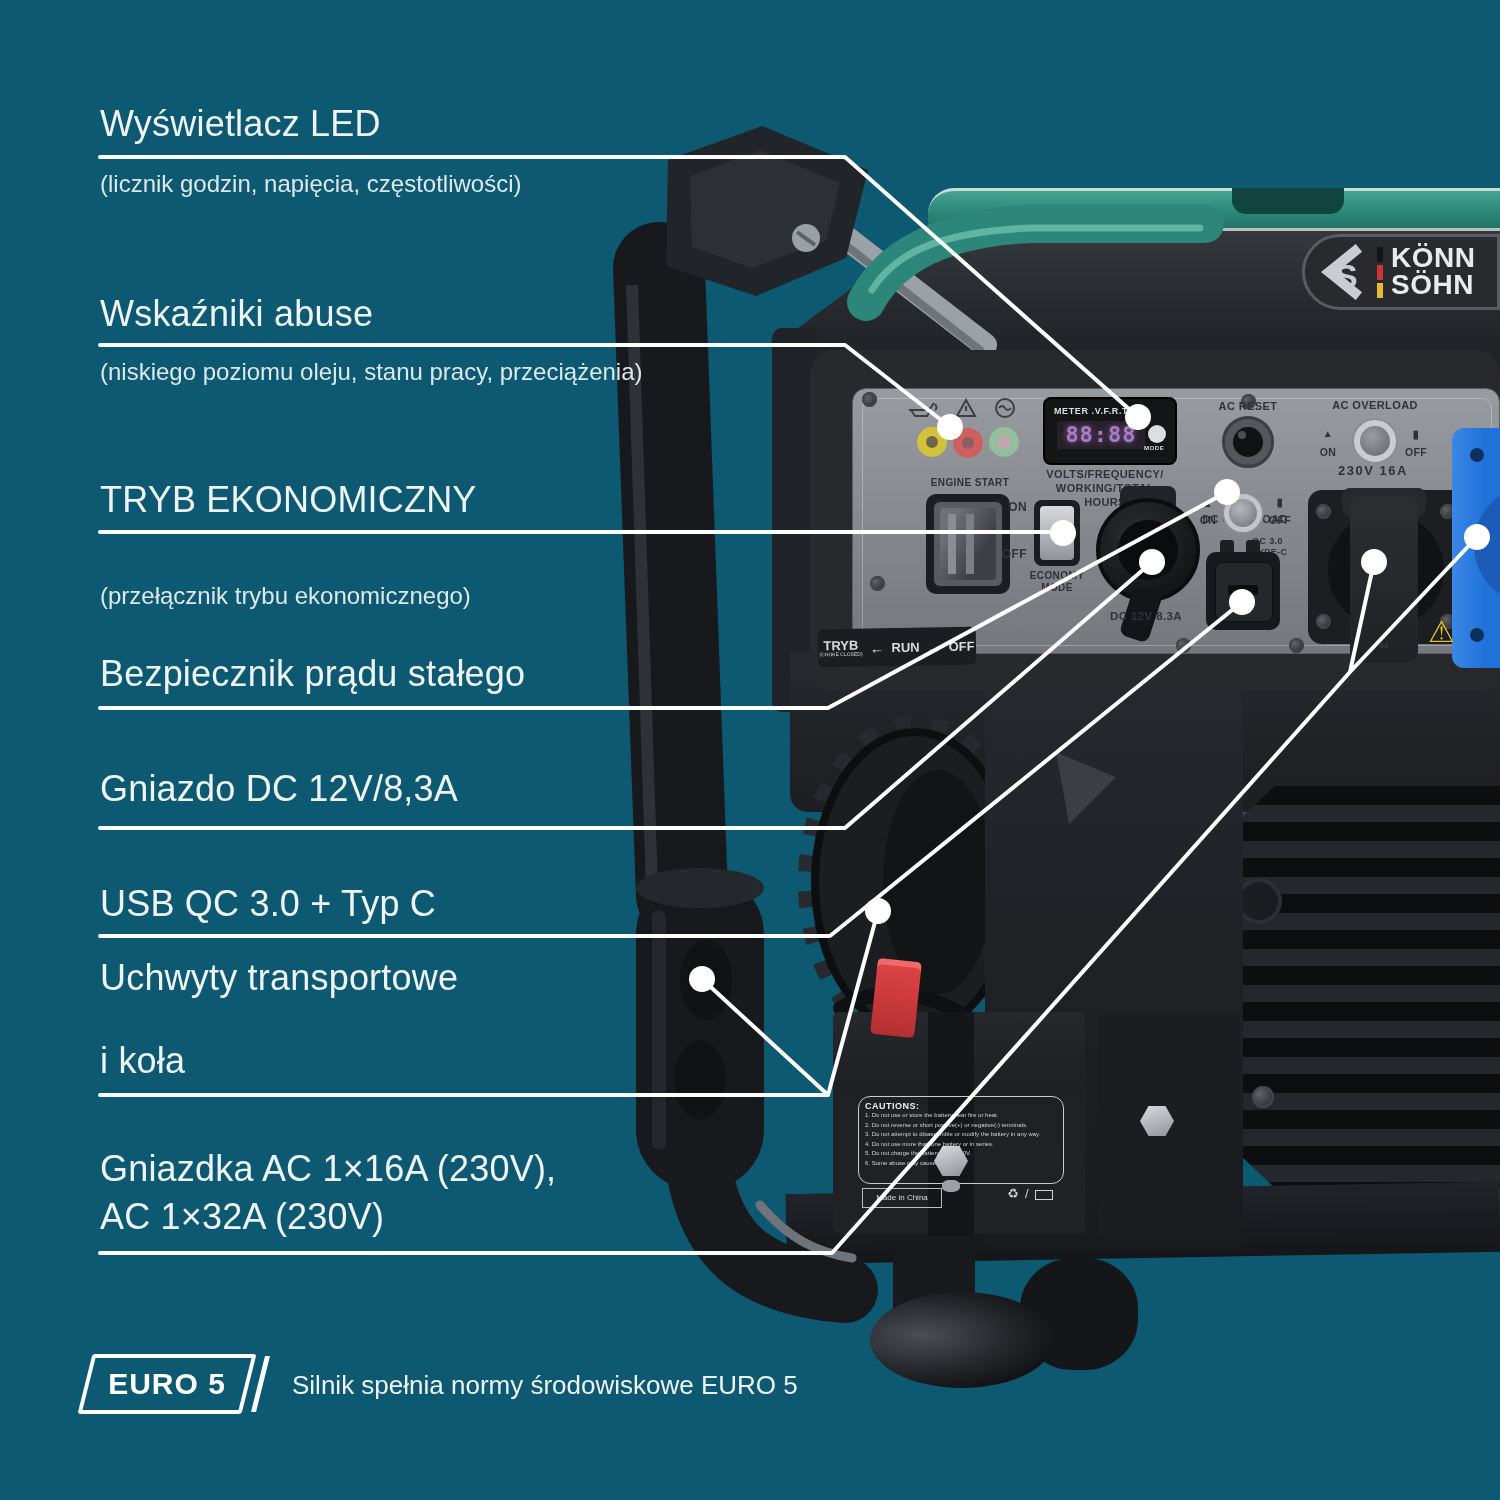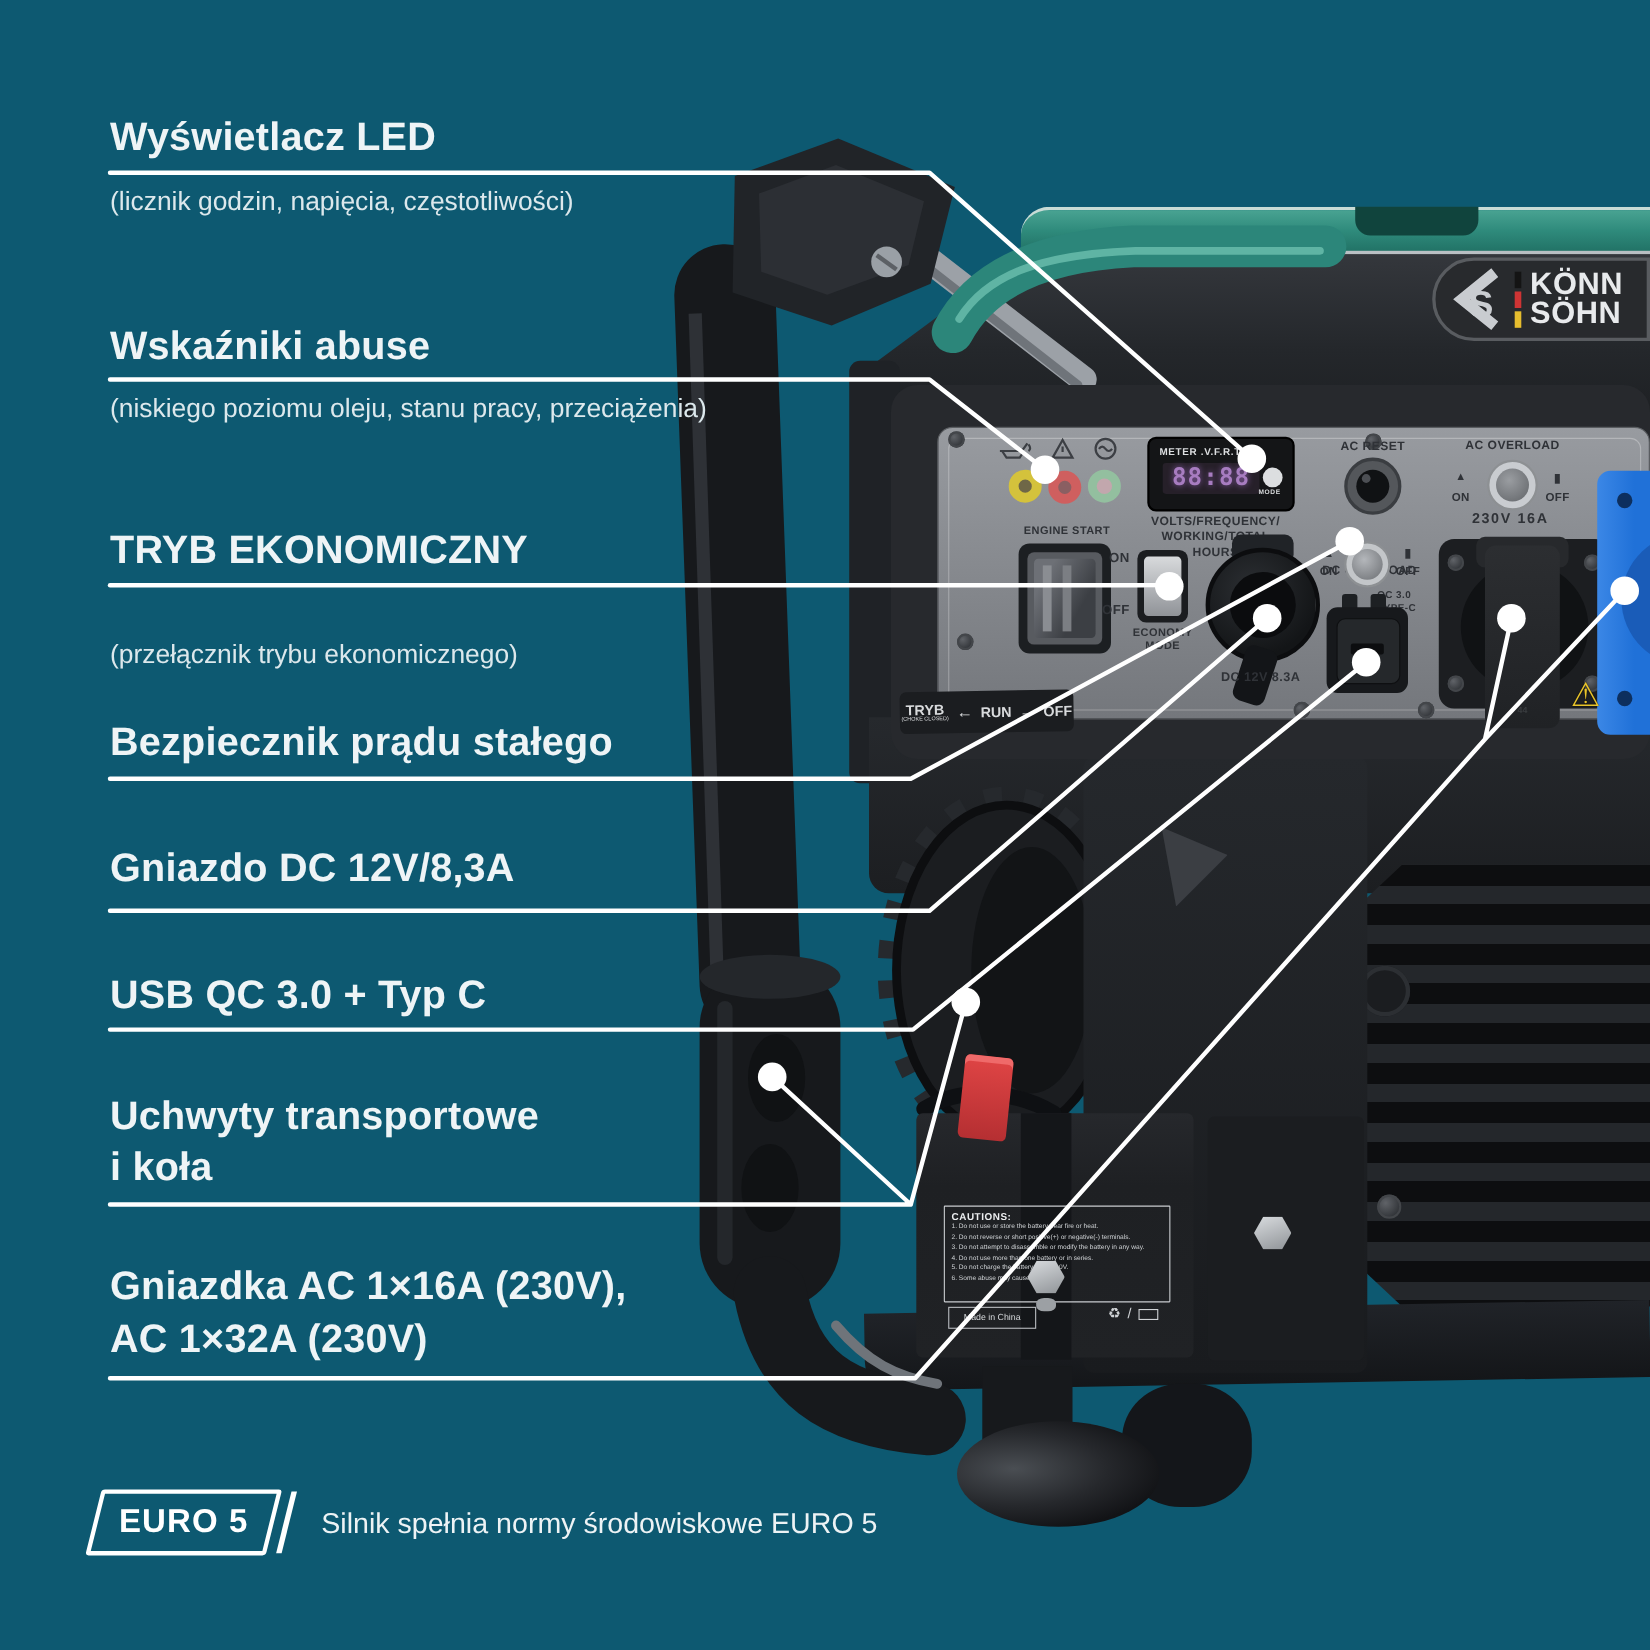--- a/index.html
+++ b/index.html
@@ -1,20 +1,20 @@
 <!DOCTYPE html>
 <html><head>
 <meta charset="utf-8">
 <style>
   html,body{margin:0;padding:0;background:#0d5971;}
   .canvas{position:relative;width:1500px;height:1500px;overflow:hidden;
           background:#0d5971;font-family:"Liberation Sans",sans-serif;}
   .abs{position:absolute;}
   
-  .ann-title{position:absolute;left:100px;color:#eef4f6;font-size:36px;font-weight:700;letter-spacing:.2px;white-space:nowrap;}
+  .ann-title{position:absolute;left:100px;color:#eef4f6;font-size:36px;font-weight:400;letter-spacing:.2px;white-space:nowrap;}
   .ann-sub{position:absolute;left:100px;color:#dce8ec;font-size:24px;font-weight:400;white-space:nowrap;}
   
   .panel-text{position:absolute;color:#2f3237;font-weight:bold;text-align:center;letter-spacing:.4px;}
   .panel-text-light{position:absolute;color:#dcdee0;font-weight:bold;letter-spacing:.6px;}
   .screw{position:absolute;width:15px;height:15px;border-radius:50%;
          background:radial-gradient(circle at 35% 35%,#606368,#2c2f33 75%);
          box-shadow:inset 0 0 0 2px #43464a;}
   .hexbolt{position:absolute;width:34px;height:30px;
            clip-path:polygon(25% 0,75% 0,100% 50%,75% 100%,25% 100%,0 50%);
            background:linear-gradient(160deg,#d9dcdf,#8f9develop  3 97);background:linear-gradient(160deg,#d9dcdf,#8f9397);}
@@ -89,21 +89,21 @@
   </svg>
 
   <div class="abs" style="left:985px;top:688px;width:258px;height:560px;border-radius:10px;
               background:linear-gradient(180deg,#25282c,#191b1e);"></div>
   <div class="abs" style="left:1056px;top:752px;width:60px;height:72px;background:#3b3e43;
               clip-path:polygon(0 0,100% 35%,22% 100%);"></div>
 
   <div class="abs" style="left:833px;top:1012px;width:252px;height:222px;border-radius:6px;
               background:linear-gradient(180deg,#26282c 0%,#1e2023 30%,#202225 100%);"></div>
   <div class="abs" style="left:928px;top:1012px;width:46px;height:224px;background:#141619;"></div>
-  <div class="abs" style="left:858px;top:1096px;width:206px;height:88px;border:1.5px solid #c9ccd0;border-radius:1px;
+  <div class="abs" style="left:858px;top:1096px;width:206px;height:88px;border:1.5px solid #c9ccd0;border-radius:12px;
               padding:4px 6px;box-sizing:border-box;overflow:hidden;">
     <div style="color:#eceef0;font-size:9px;font-weight:bold;letter-spacing:.5px;">CAUTIONS:</div>
     <div style="color:#cfd2d5;font-size:6px;line-height:1.6;">1. Do not use or store the battery near fire or heat.</div>
     <div style="color:#cfd2d5;font-size:6px;line-height:1.6;">2. Do not reverse or short positive(+) or negative(-) terminals.</div>
     <div style="color:#cfd2d5;font-size:6px;line-height:1.6;">3. Do not attempt to disassemble or modify the battery in any way.</div>
     <div style="color:#cfd2d5;font-size:6px;line-height:1.6;">4. Do not use more than one battery or in series.</div>
     <div style="color:#cfd2d5;font-size:6px;line-height:1.6;">5. Do not charge the battery over 15.0V.</div>
     <div style="color:#cfd2d5;font-size:6px;line-height:1.6;">6. Some abuse may cause damage.</div>
   </div>
   <div class="abs" style="left:862px;top:1188px;width:78px;height:18px;border:1px solid #b9bcc0;color:#d5d8db;
@@ -316,21 +316,21 @@
 
   <div class="ann-title" style="top:479px;">TRYB EKONOMICZNY</div>
   <div class="ann-sub" style="top:546px;margin-top:36px;">(przełącznik trybu ekonomicznego)</div>
 
   <div class="ann-title" style="top:653px;">Bezpiecznik prądu stałego</div>
 
   <div class="ann-title" style="top:768px;">Gniazdo DC 12V/8,3A</div>
 
   <div class="ann-title" style="top:883px;">USB QC 3.0 + Typ C</div>
 
-  <div class="ann-title" style="top:993px;">Uchwyty transportowe</div>
+  <div class="ann-title" style="top:957px;">Uchwyty transportowe</div>
   <div class="ann-title" style="top:1040px;">i koła</div>
 
   <div class="ann-title" style="top:1148px;">Gniazdka AC 1×16A (230V),</div>
   <div class="ann-title" style="top:1196px;">AC 1×32A (230V)</div>
 
   <div class="badge-skew">
     <span class="badge-inner">EURO 5</span>
   </div>
   <div class="abs" style="left:258px;top:1356px;width:5px;height:56px;background:#fff;transform:skewX(-14deg);"></div>
   <div class="abs" style="left:292px;top:1370px;color:#edf3f5;font-size:26px;">Silnik spełnia normy środowiskowe EURO 5</div>

